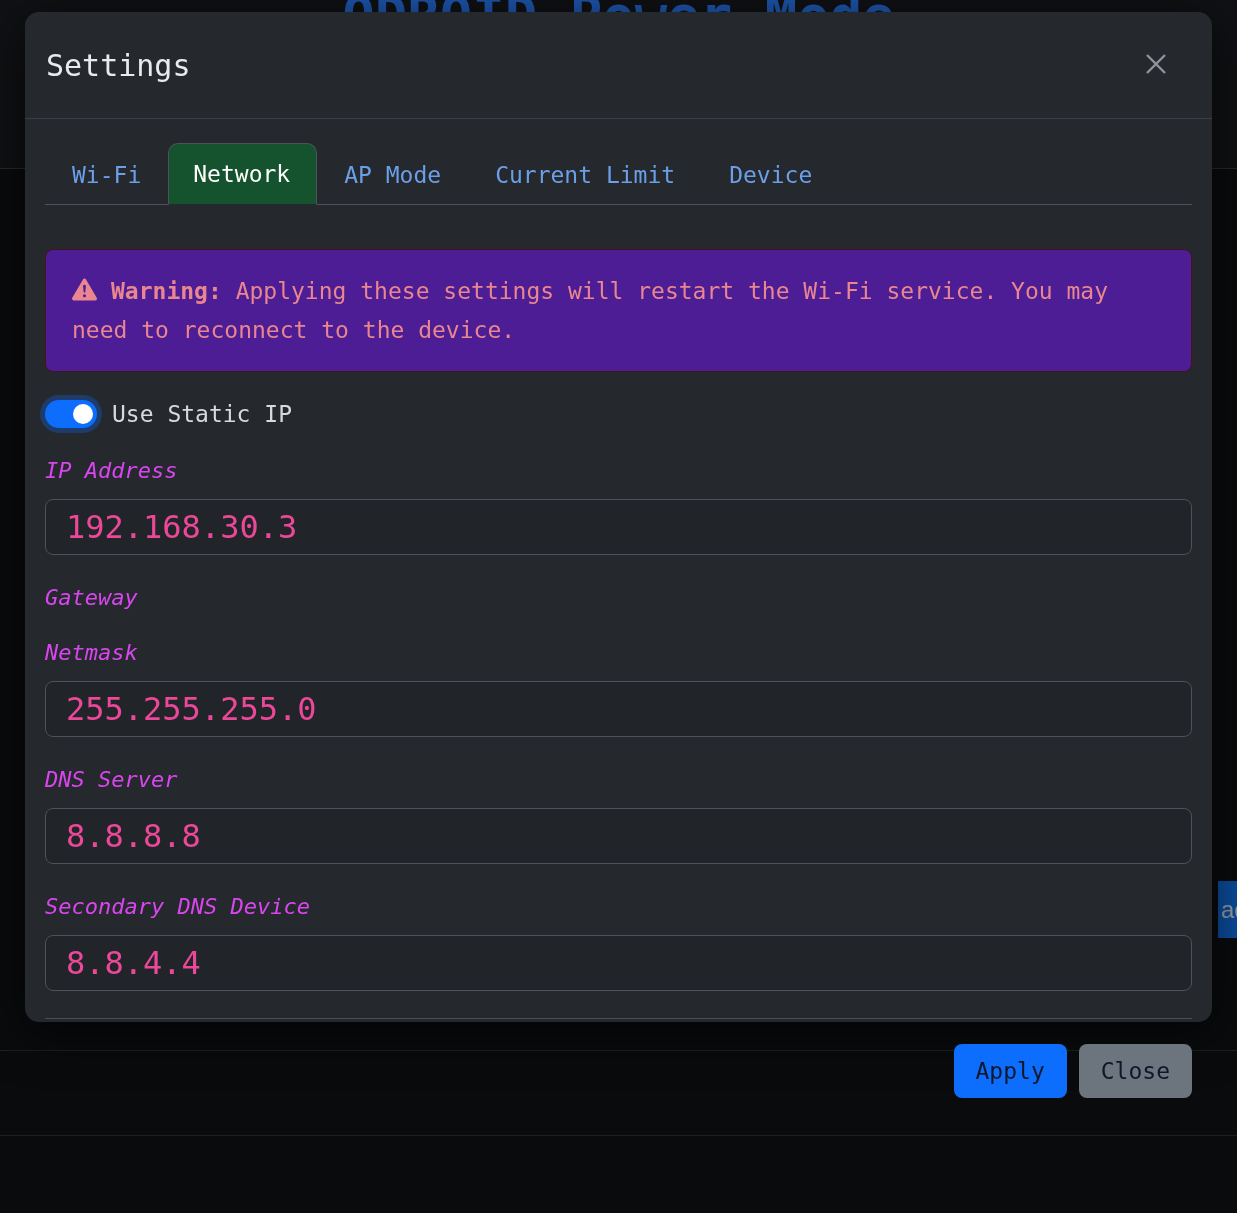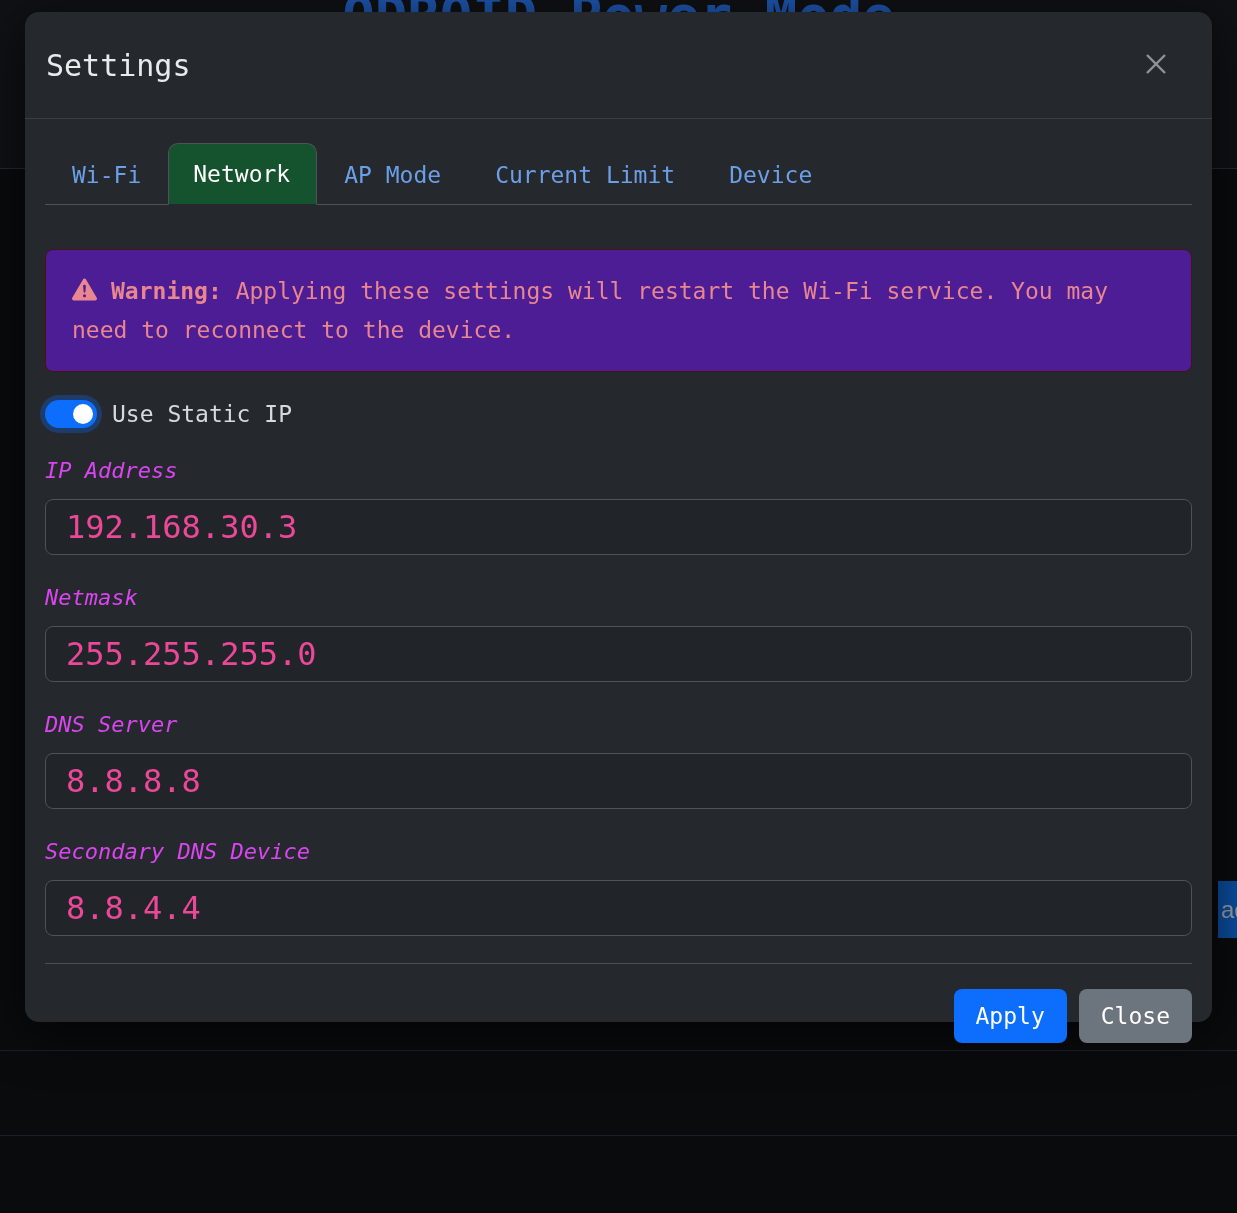--- a/index.html
+++ b/index.html
@@ -84,21 +84,21 @@
   .group input {
     margin-top: 16px; display: block; width: 100%; height: 56px;
     background: #212428; border: 1px solid #4d5358; border-radius: 8px;
     color: #ec4899; font-family: inherit; font-size: 32px; padding: 0 20px;
     outline: none;
   }
   .divider { margin-top: 27px; border: 0; border-top: 1px solid #4a4f55; }
   
   .footer { margin-top: 25px; display: flex; justify-content: flex-end; gap: 12px; }
   .btn {
-    font-family: inherit; font-size: 23px; color: #ffffff;
+    font-family: inherit; font-size: 23px; color: #0f172a;
     border: 0; border-radius: 8px; padding: 13px 22px; cursor: pointer;
     line-height: 28px;
   }
   .btn-primary { background: #0d6efd; }
   .btn-secondary { background: #6c757d; text-align: center; }
 </style>
 </head>
 <body>
 
 <div class="backdrop">
@@ -147,20 +147,21 @@
       </button>
       <span class="switch-label">Use Static IP</span>
     </div>
 
     <div id="fields">
         <div class="group">
           <div class="field-label">IP Address</div>
           <input type="text" value="192.168.30.3" style="">
         </div>
         <div class="group">
+          <div class="field-label">Gateway</div>
         </div>
         <div class="group">
           <div class="field-label">Netmask</div>
           <input type="text" value="255.255.255.0" style="">
         </div>
         <div class="group">
           <div class="field-label">DNS Server</div>
           <input type="text" value="8.8.8.8" style="">
         </div>
         <div class="group">

